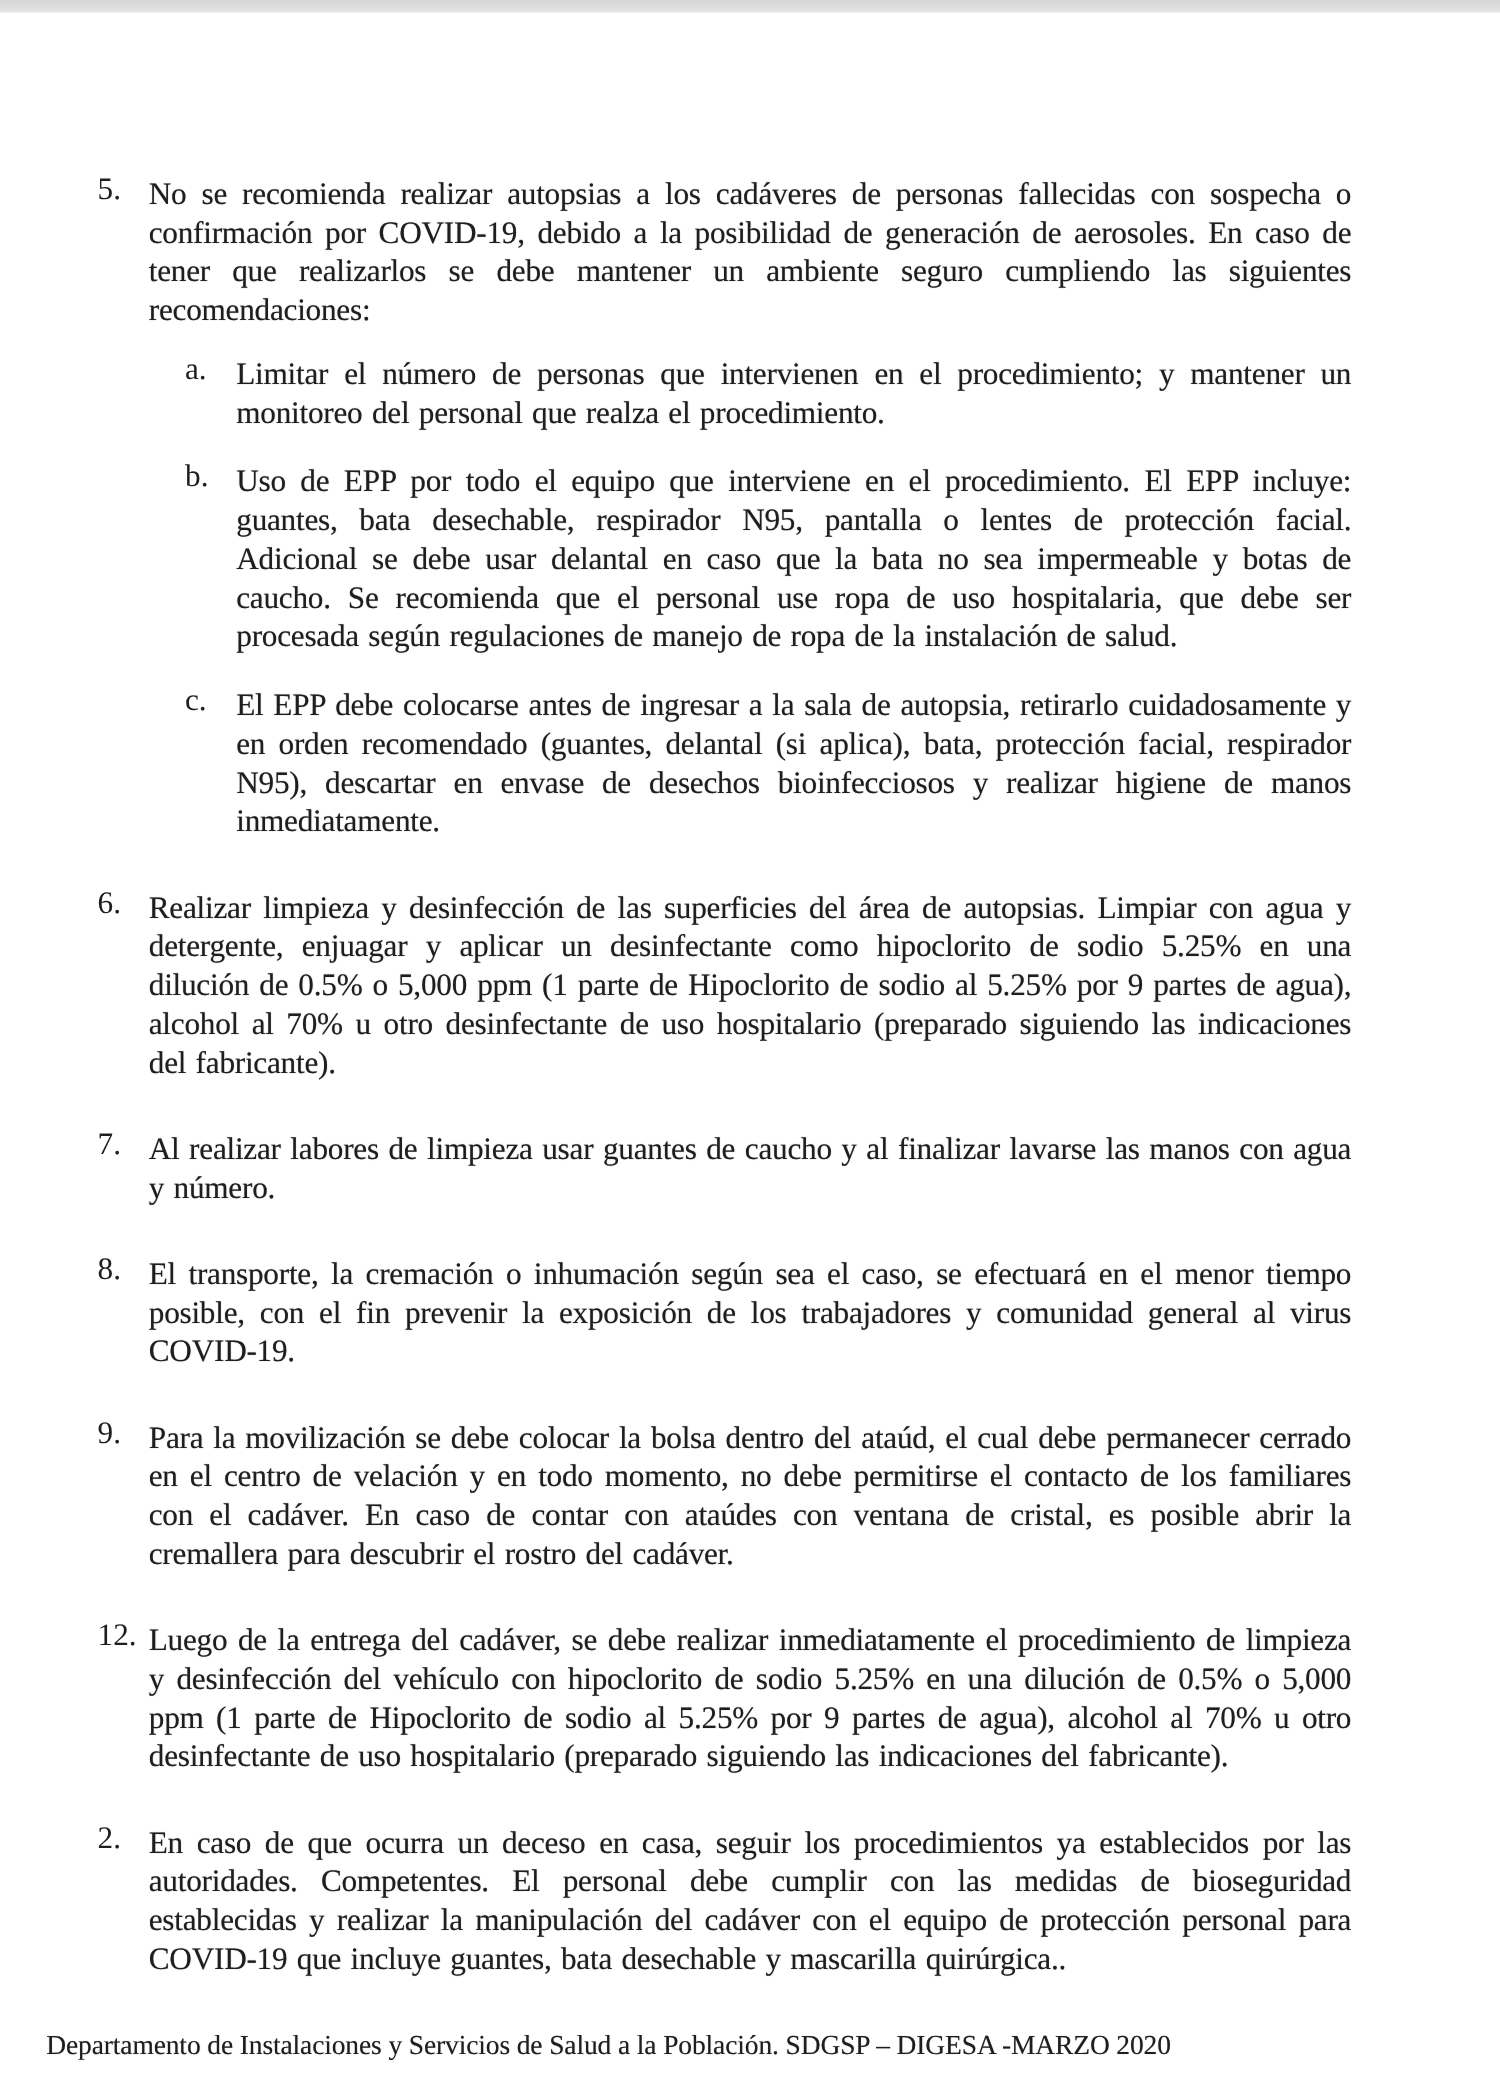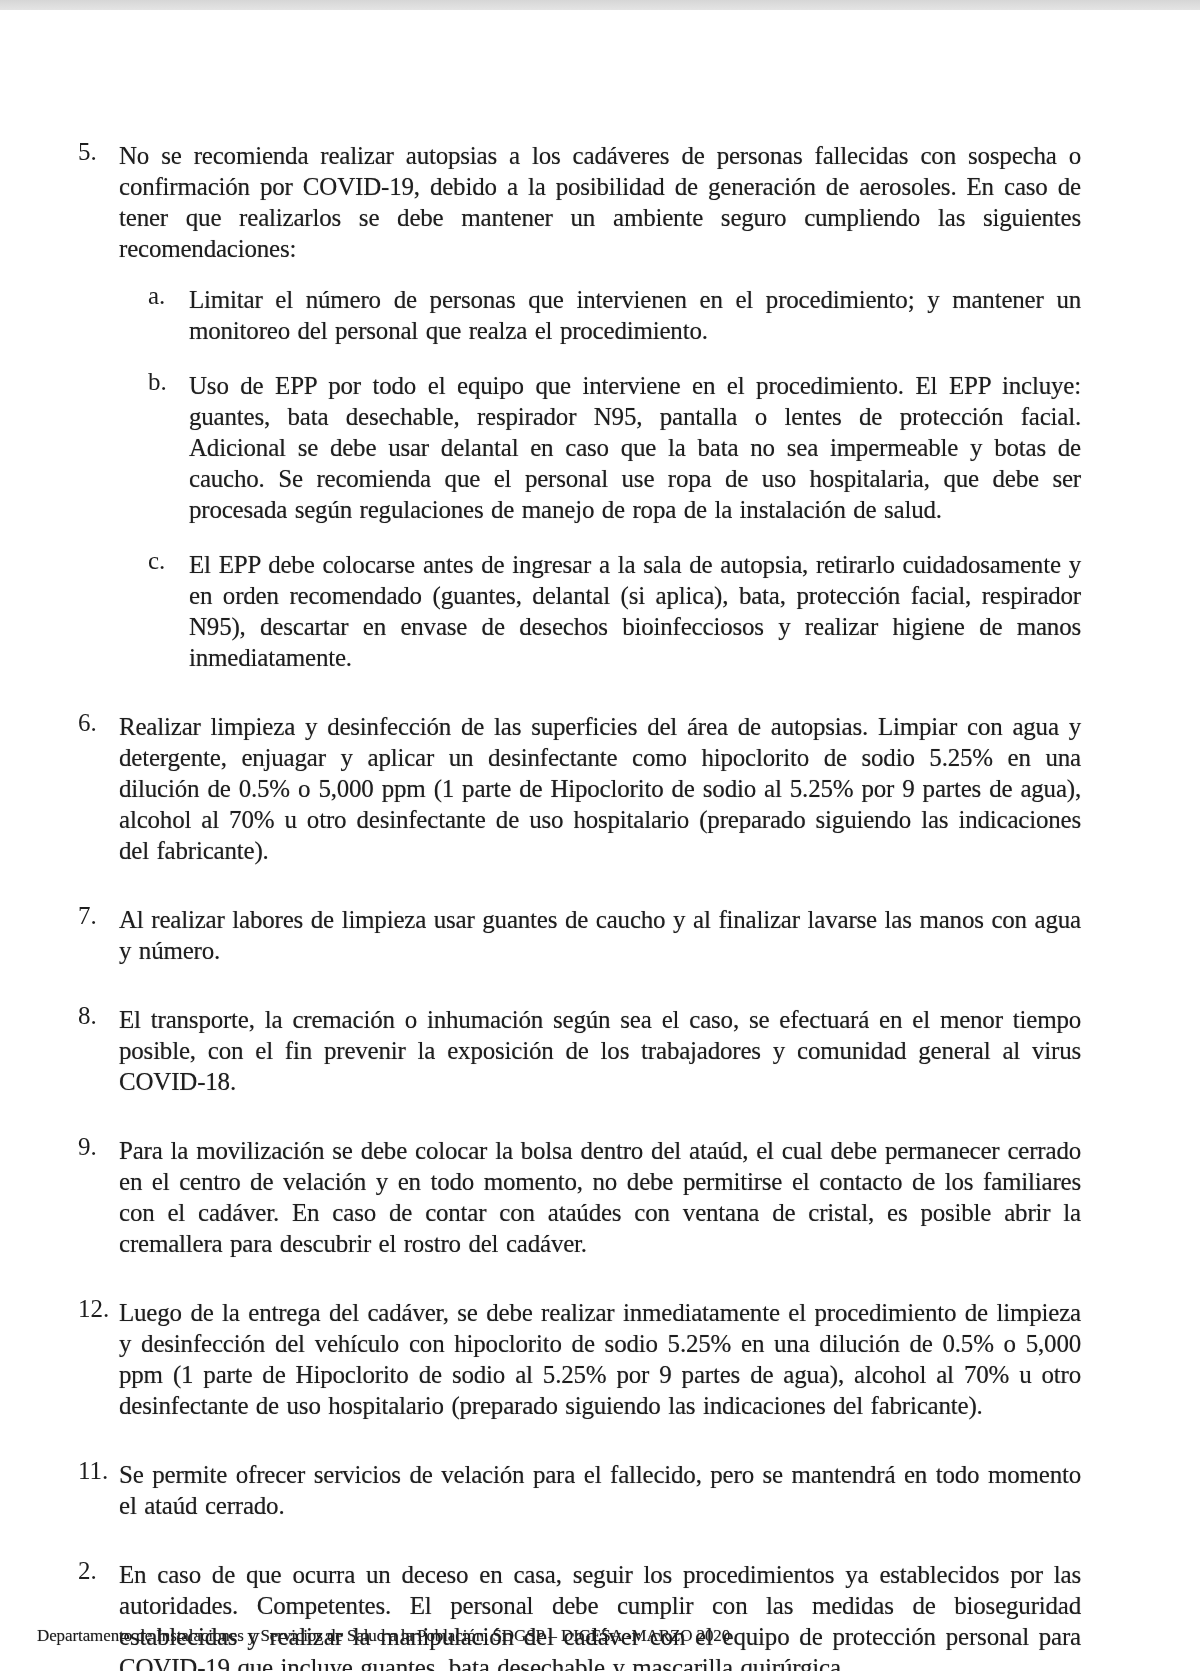--- a/index.html
+++ b/index.html
@@ -54,21 +54,21 @@
     align-items: flex-start;
     margin-top: 16px;
     margin-left: 33px;
   }
   .sub .num { flex: 0 0 37px; }
   .footer {
     position: absolute;
     left: 37px;
     top: 1624px;
     width: 1100px;
-    font-size: 17px;
+    font-size: 22px;
     line-height: 24px;
     letter-spacing: -0.1px;
     text-shadow: 0 0 0.7px rgba(35,35,35,0.5);
   }
 </style>
 </head>
 <body>
 
 <div class="scan-edge"></div>
 
@@ -106,44 +106,38 @@
   <div class="item">
     <span class="num">7.</span>
     <div class="item-body">
       <p class="txt">Al realizar labores de limpieza usar guantes de caucho y al finalizar lavarse las manos con agua y número.</p>
     </div>
   </div>
 
   <div class="item">
     <span class="num">8.</span>
     <div class="item-body">
-      <p class="txt">El transporte, la cremación o inhumación según sea el caso, se efectuará en el menor tiempo posible, con el fin prevenir la exposición de los trabajadores y comunidad general al virus COVID-18.</p>
+      <p class="txt">El transporte, la cremación o inhumación según sea el caso, se efectuará en el menor tiempo posible, con el fin prevenir la exposición de los trabajadores y comunidad general al virus COVID-19.</p>
     </div>
   </div>
 
   <div class="item">
     <span class="num">9.</span>
     <div class="item-body">
       <p class="txt">Para la movilización se debe colocar la bolsa dentro del ataúd, el cual debe permanecer cerrado en el centro de velación y en todo momento,  no debe permitirse el contacto de los familiares con el cadáver. En caso de contar con ataúdes con ventana de cristal, es posible abrir la cremallera para descubrir el rostro del cadáver.</p>
     </div>
   </div>
 
   <div class="item">
     <span class="num">12.</span>
     <div class="item-body">
       <p class="txt">Luego de la entrega del cadáver, se debe realizar inmediatamente el procedimiento de limpieza y desinfección del vehículo con hipoclorito de sodio 5.25% en una dilución de 0.5% o 5,000 ppm (1 parte de Hipoclorito de sodio al 5.25% por 9 partes de agua), alcohol al 70% u otro desinfectante de uso hospitalario (preparado siguiendo las indicaciones del fabricante).</p>
     </div>
   </div>
 
-  <div class="item">
-    <span class="num">11.</span>
-    <div class="item-body">
-      <p class="txt">Se permite ofrecer servicios de velación para el fallecido, pero se mantendrá en todo momento el ataúd cerrado.</p>
-    </div>
-  </div>
 
   <div class="item">
     <span class="num">2.</span>
     <div class="item-body">
       <p class="txt">En caso de que ocurra un deceso en casa, seguir los procedimientos ya establecidos por las autoridades. Competentes. El personal debe cumplir con las medidas de bioseguridad establecidas y realizar la manipulación del cadáver con el equipo de protección personal para COVID-19 que incluye guantes, bata desechable y mascarilla quirúrgica..</p>
     </div>
   </div>
 
 </div>
 

